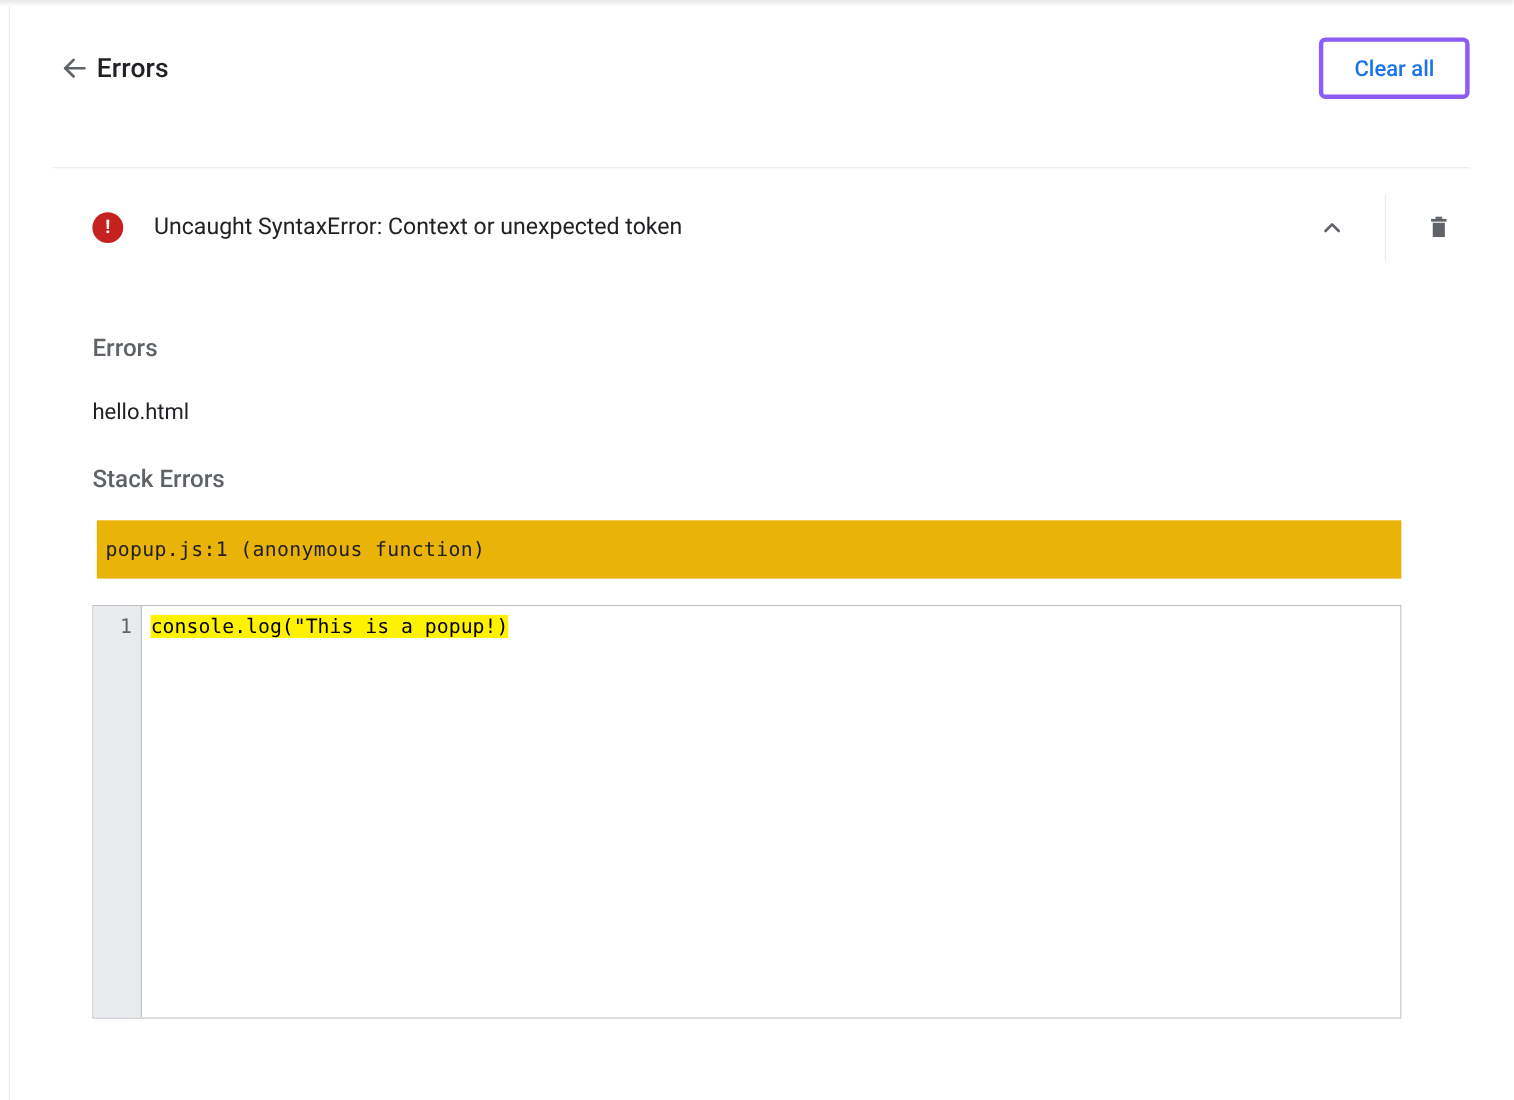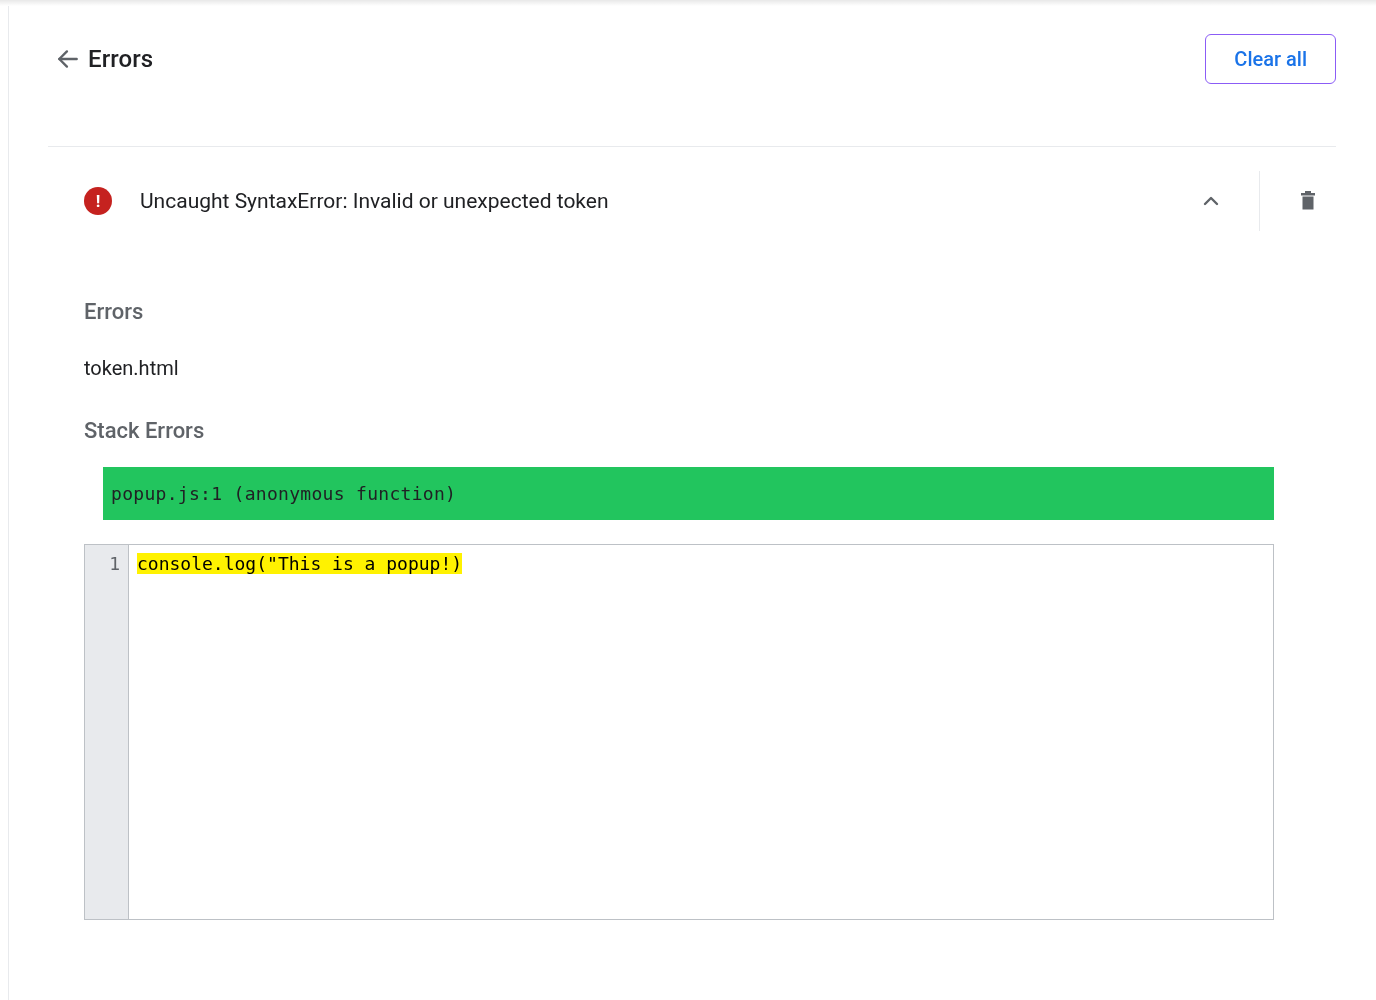--- a/index.html
+++ b/index.html
@@ -48,21 +48,21 @@
     border-radius: 50%;
     color: #5f6368;
   }
   .page-title {
     font-size: 24px;
     font-weight: 500;
     color: #202124;
     letter-spacing: 0.1px;
   }
   .clear-all-btn {
-    border: 1px solid #8b5cf6;
+    border: 4px solid #8b5cf6;
     background: #fff;
     color: #1a73e8;
     font-size: 20px;
     font-weight: 500;
     padding: 12px 28px;
     border-radius: 6px;
     cursor: pointer;
     font-family: inherit;
   }
   .content {
@@ -123,23 +123,23 @@
     color: #202124;
     padding: 32px 0 0 36px;
   }
   .stacktrace-title {
     font-size: 22px;
     font-weight: 500;
     color: #5f6368;
     padding: 38px 0 24px 36px;
   }
   .stack-frame {
-    margin-left: 55px;
+    margin-left: 40px;
     margin-right: 62px;
-    background: #22c55e;
+    background: #eab308;
     font-family: ui-monospace, "SF Mono", Menlo, Consolas, monospace;
     font-size: 18px;
     color: #202124;
     padding: 16px 8px;
     letter-spacing: 0.3px;
   }
   .code-box {
     margin: 24px 62px 0 36px;
     border: 1px solid #bdc1c6;
     height: 376px;
@@ -185,38 +185,38 @@
       </button>
       <div class="page-title">Errors</div>
     </div>
     <button class="clear-all-btn">Clear all</button>
   </div>
 
   <div class="content">
 
     <div class="error-row">
       <div class="error-icon">!</div>
-      <div class="error-msg">Uncaught SyntaxError: Invalid or unexpected token</div>
+      <div class="error-msg">Uncaught SyntaxError: Context or unexpected token</div>
       <button class="collapse-btn">
         <svg width="24" height="24" viewBox="0 0 24 24" fill="none" stroke="#5f6368" stroke-width="2.4" stroke-linecap="round" stroke-linejoin="round">
           <polyline points="6 15 12 9 18 15"></polyline>
         </svg>
       </button>
       <div class="vdiv"></div>
       <button class="trash-btn">
         <svg width="24" height="24" viewBox="0 0 24 24" fill="#5f6368">
           <rect x="5" y="4" width="14" height="2.5"></rect>
           <rect x="9" y="2" width="6" height="2"></rect>
           <rect x="6.5" y="7.5" width="11" height="13"></rect>
         </svg>
       </button>
     </div>
 
     <div class="section-title">Errors</div>
-    <div class="context-file">token.html</div>
+    <div class="context-file">hello.html</div>
 
     <div class="stacktrace-title">Stack Errors</div>
     <div class="stack-frame">popup.js:1 (anonymous function)</div>
 
     <div class="code-box">
       <div class="gutter">
         <div>1</div>
       </div>
       <div class="code-area"><span class="hl">console.log("This is a popup!)</span></div>
     </div>

